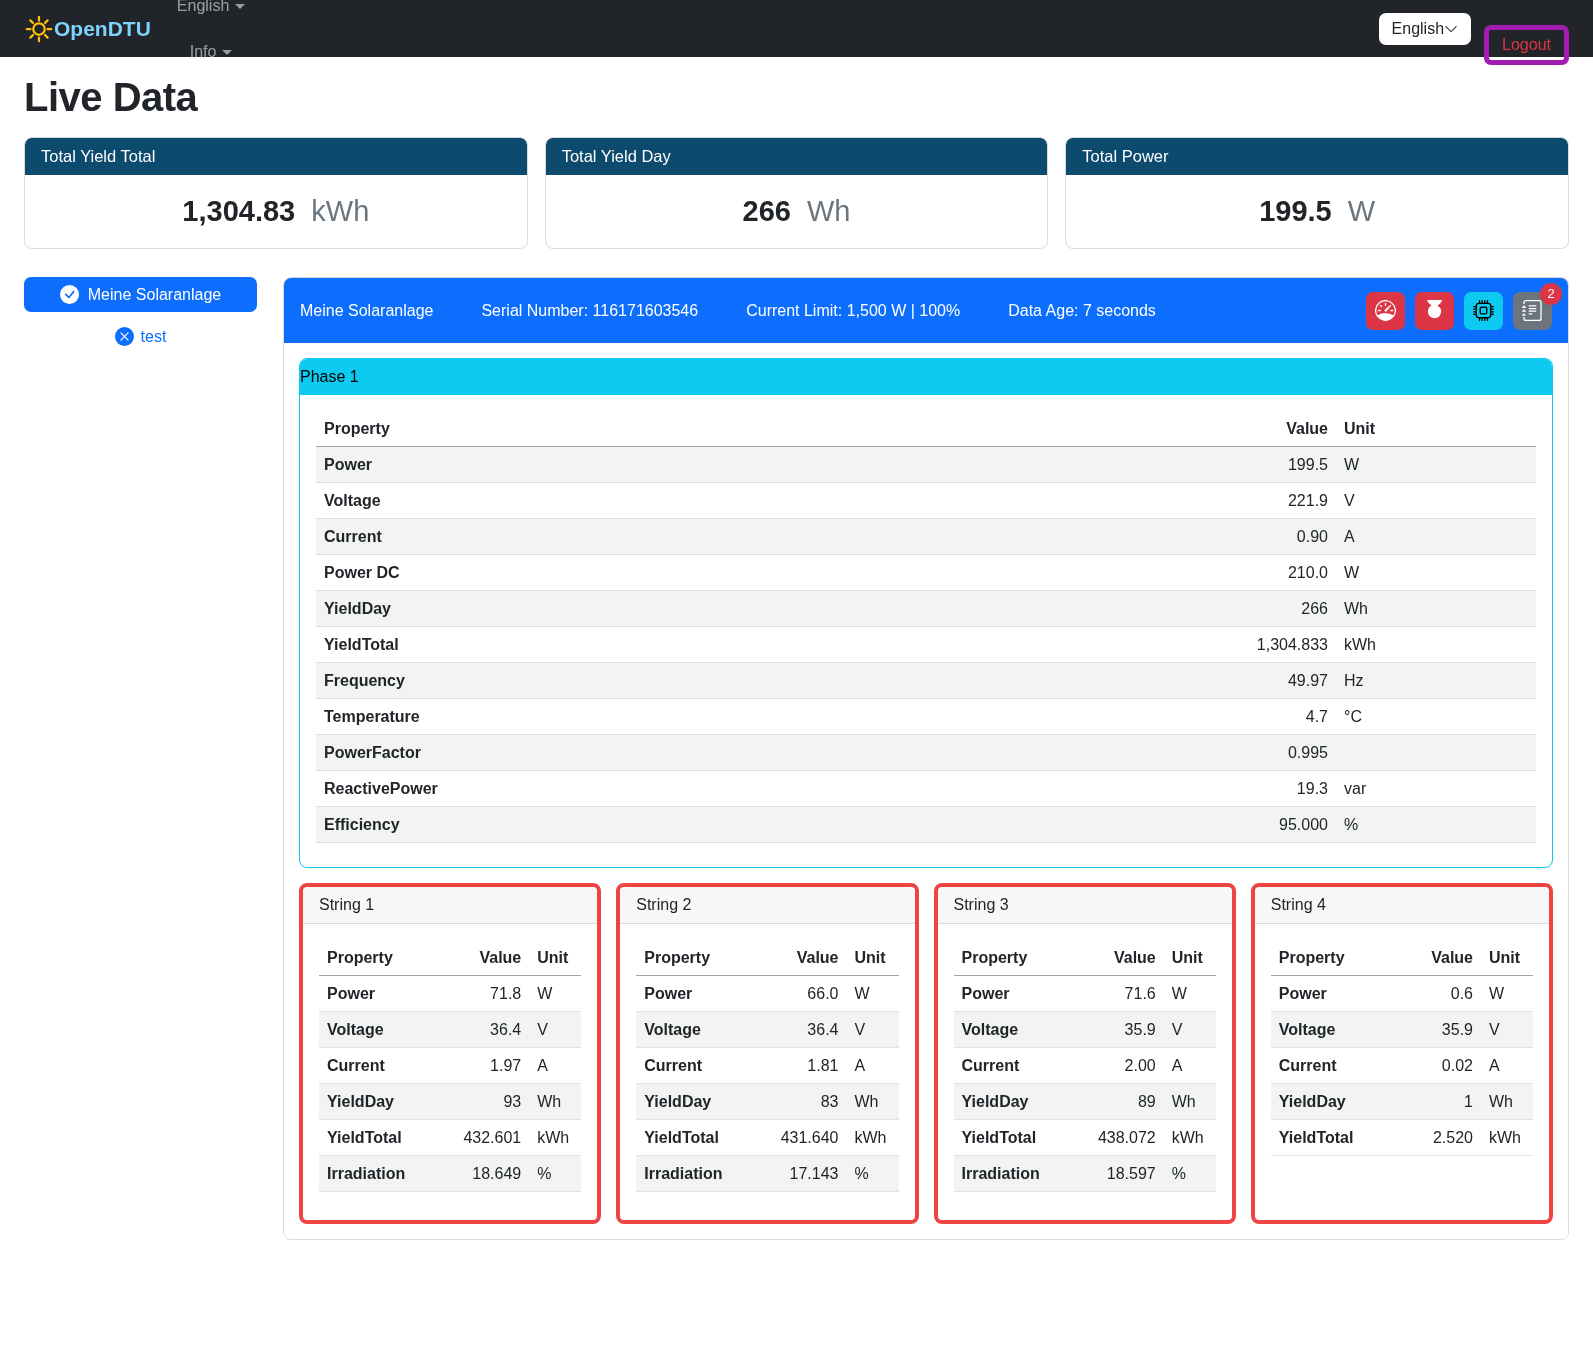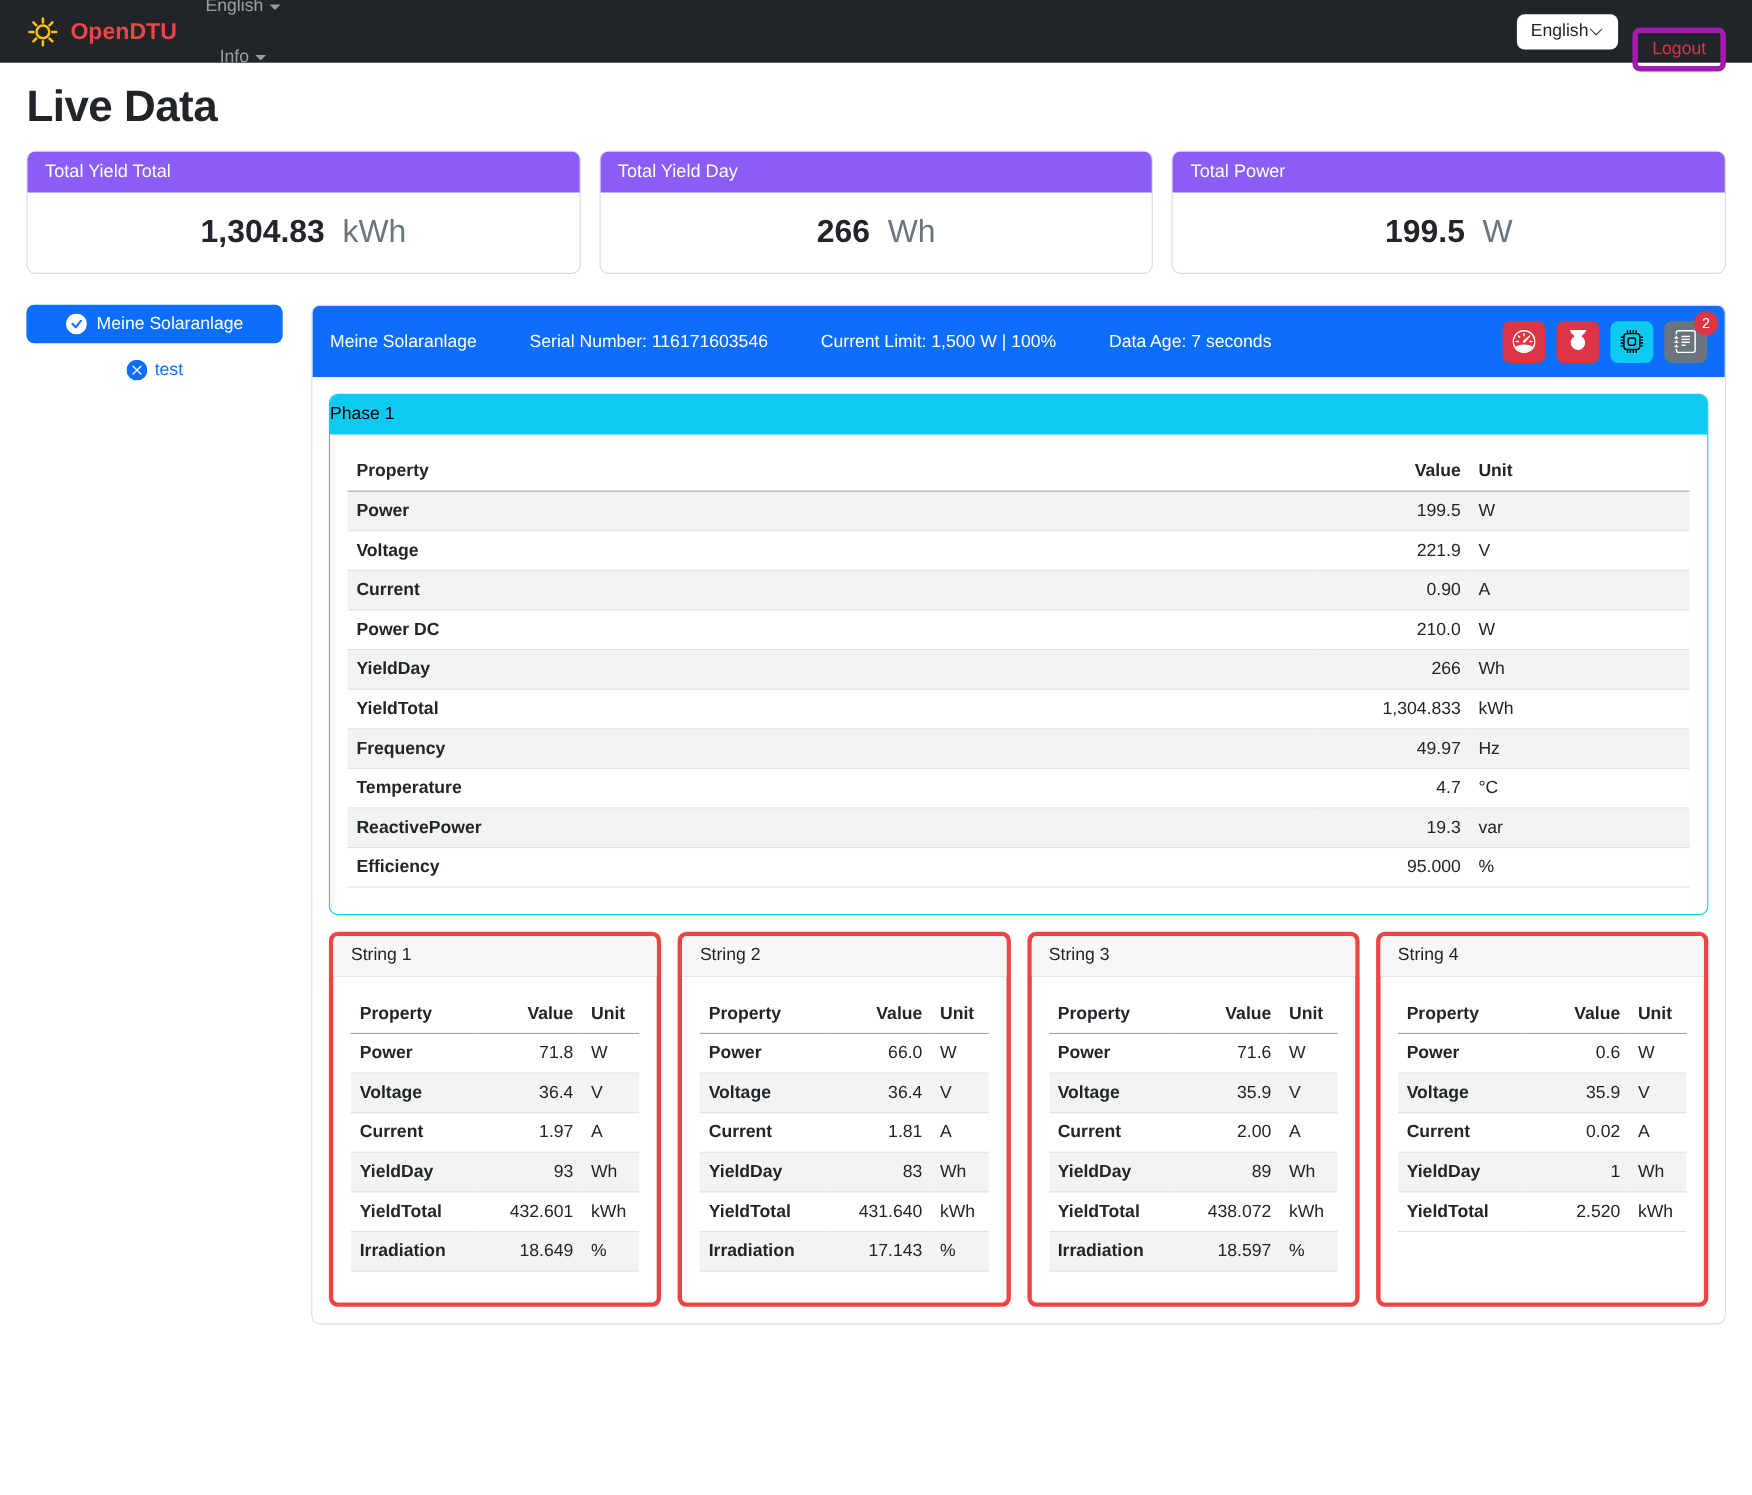--- a/index.html
+++ b/index.html
@@ -1,36 +1,36 @@
 <!DOCTYPE html>
 <html><head>
 <meta charset="utf-8">
 <style>
   * { box-sizing: border-box; margin: 0; padding: 0; }
   html, body { width: 1593px; background: #fff; font-family: "Liberation Sans", sans-serif; color: #212529; }
 
   
   .navbar { height: 57px; background: #212529; display: flex; align-items: center; padding: 0 24px; }
-  .brand { display: flex; align-items: center; gap: 10px; color: #ef4444; font-size: 21px; font-weight: 600; cursor: pointer; }
+  .brand { display: flex; align-items: center; color: #7dd3fc; font-size: 21px; font-weight: 600; cursor: pointer; }
   .nav-links { display: flex; align-items: center; margin-left: 26px; gap: 28px; flex-direction: column; }
   .nav-link { font-size: 16px; color: rgba(255,255,255,.55); cursor: pointer; display: flex; align-items: center; gap: 6px; }
   .nav-link.active { color: #fff; }
   .caret { display: inline-block; width: 0; height: 0; border-left: 5px solid transparent; border-right: 5px solid transparent; border-top: 5px solid currentColor; margin-top: 2px; }
   .nav-right { margin-left: auto; display: flex; align-items: center; gap: 13px; }
   .lang-select { background: #fff; border-radius: 7px; padding: 7px 13px; display: flex; align-items: center; font-size: 16px; color: #212529; cursor: pointer; }
   .logout-btn { background: transparent; border: 5px solid #a21caf; color: #dc3545; font-size: 16px; padding: 6px 13px; border-radius: 7px; font-family: inherit; cursor: pointer; margin-top: 32px; }
 
   
   .page { padding: 18px 24px 24px 24px; }
   h1.page-title { font-size: 40px; font-weight: 700; letter-spacing: -0.5px; margin-bottom: 17px; }
 
   
   .summary-row { display: grid; grid-template-columns: repeat(3, 1fr); gap: 17px; margin-bottom: 28px; }
   .card { border: 1px solid #d8dbde; border-radius: 8px; background: #fff; }
-  .summary-card .card-header { background: #8b5cf6; color: #fff; padding: 9px 16px; font-size: 16.5px; border-radius: 7px 7px 0 0; }
+  .summary-card .card-header { background: #0c4a6e; color: #fff; padding: 9px 16px; font-size: 16.5px; border-radius: 7px 7px 0 0; }
   .summary-card .card-body { padding: 20px 16px; text-align: center; font-size: 29px; }
   .summary-card .num { font-weight: 600; color: #212529; }
   .summary-card .unit { color: #6c757d; margin-left: 8px; }
 
   
   .main-row { display: flex; gap: 26px; align-items: flex-start; }
   .sidebar { width: 233px; flex: none; }
   .inv-select-btn { width: 100%; display: flex; align-items: center; justify-content: center; gap: 9px; background: #0d6efd; color: #fff; border: none; border-radius: 7px; padding: 8px 10px; font-size: 16px; font-family: inherit; cursor: pointer; }
   .inv-test { margin-top: 15px; display: flex; align-items: center; justify-content: center; gap: 7px; color: #0d6efd; font-size: 16px; cursor: pointer; }
 
@@ -262,20 +262,25 @@
                     <td class="prop">Frequency</td>
                     <td class="col-val">49.97</td>
                     <td class="col-unit">Hz</td>
                   </tr>
                   <tr>
                     <td class="prop">Temperature</td>
                     <td class="col-val">4.7</td>
                     <td class="col-unit">°C</td>
                   </tr>
                   <tr>
+                    <td class="prop">PowerFactor</td>
+                    <td class="col-val">0.995</td>
+                    <td class="col-unit"></td>
+                  </tr>
+                  <tr>
                     <td class="prop">ReactivePower</td>
                     <td class="col-val">19.3</td>
                     <td class="col-unit">var</td>
                   </tr>
                   <tr>
                     <td class="prop">Efficiency</td>
                     <td class="col-val">95.000</td>
                     <td class="col-unit">%</td>
                   </tr>
                 </tbody>

